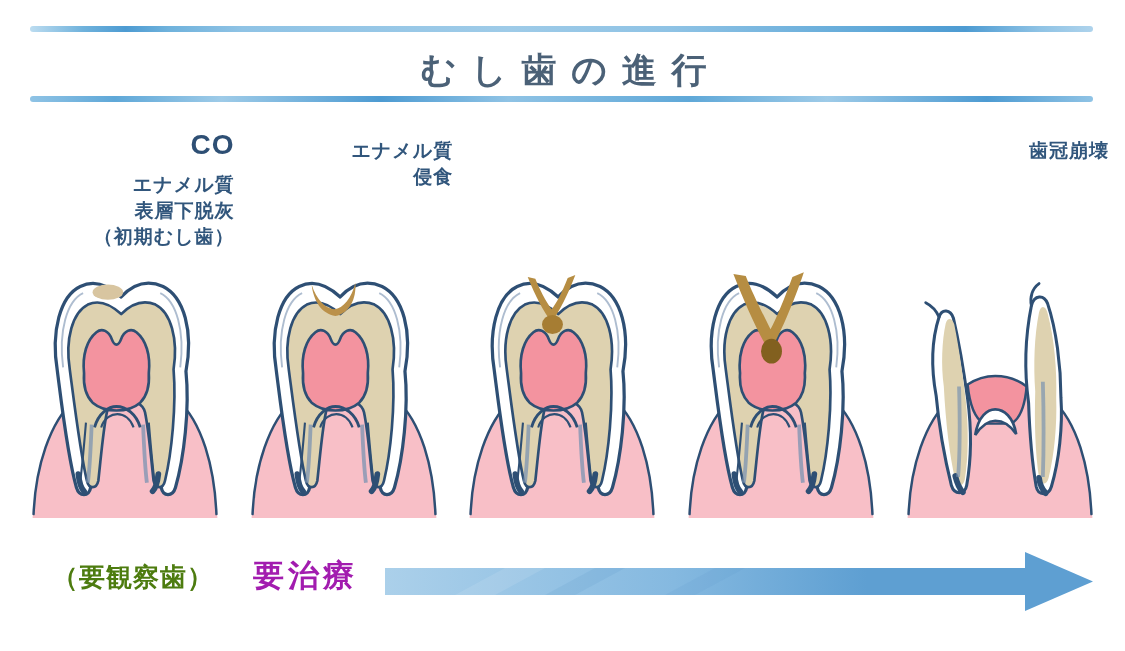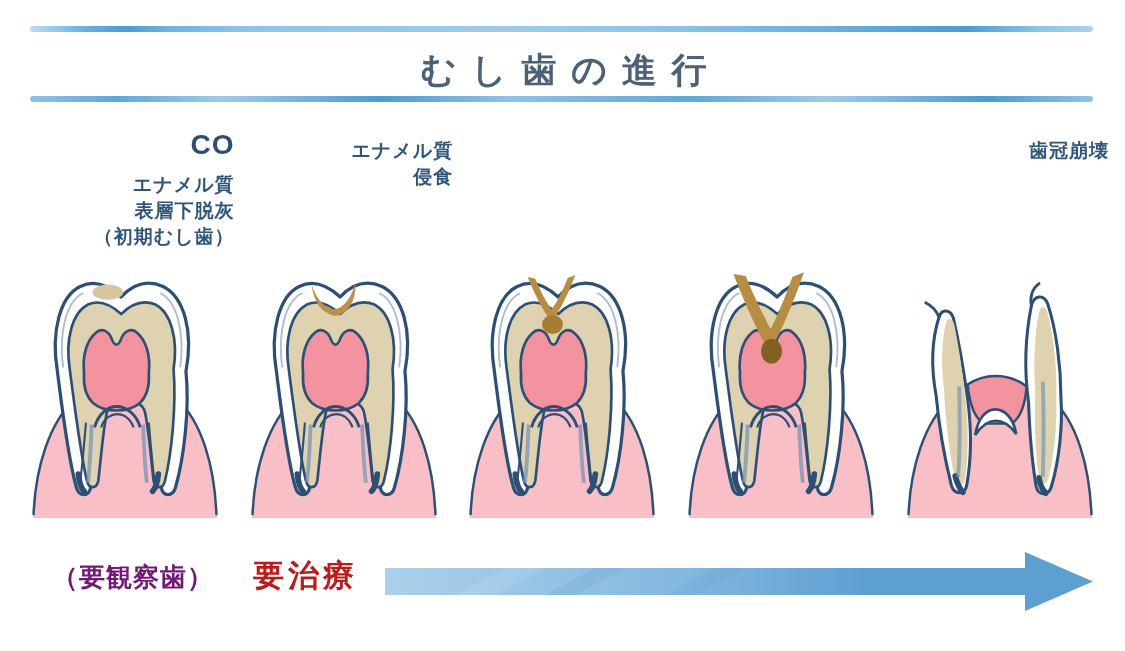--- a/index.html
+++ b/index.html
@@ -47,26 +47,26 @@
     font-size:19px;font-weight:700;color:#31567c;
     line-height:1.38;white-space:pre-line;letter-spacing:1px;
   }
   .tooth{
     position:absolute;top:144px;left:50%;margin-left:-100px;
     width:200px;height:248px;
   }
   
   .footer-observation{
     position:absolute;top:560px;left:24px;width:218px;
-    text-align:center;font-size:26px;font-weight:700;color:#701a75;
+    text-align:center;font-size:26px;font-weight:700;color:#4d7c0f;
     letter-spacing:1px;
   }
   .footer-treatment{
     position:absolute;top:555px;left:253px;
-    font-size:31px;font-weight:700;color:#b91c1c;letter-spacing:4px;
+    font-size:31px;font-weight:700;color:#a21caf;letter-spacing:4px;
   }
   .arrow-svg{position:absolute;top:550px;left:385px;width:710px;height:62px;}
   .defs-holder{position:absolute;width:0;height:0;}
 </style>
 </head>
 <body>
 
 <div class="page">
 
   <svg class="defs-holder" aria-hidden="true">

